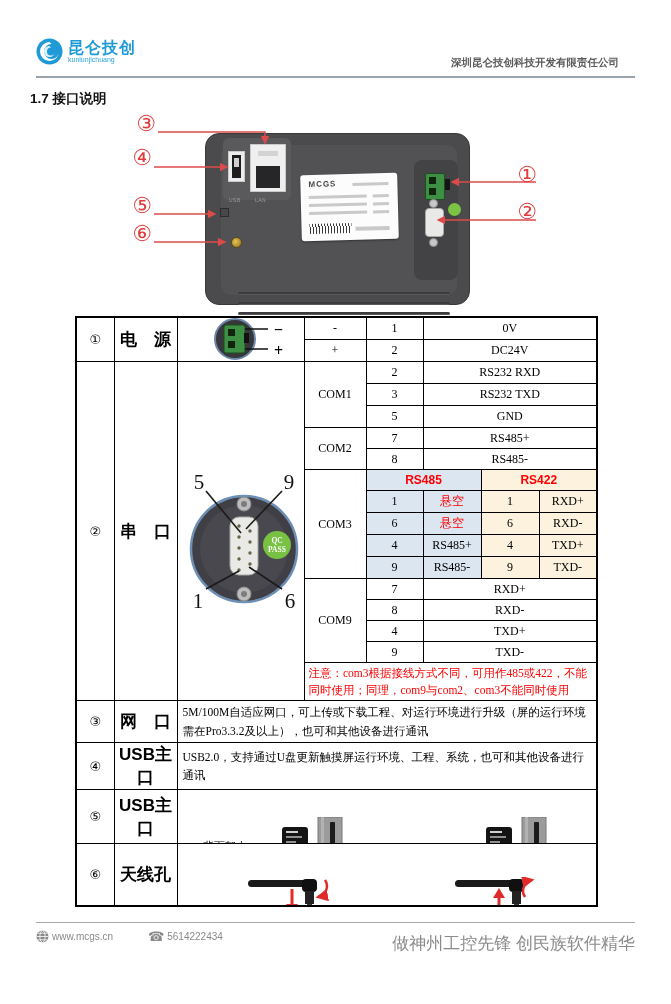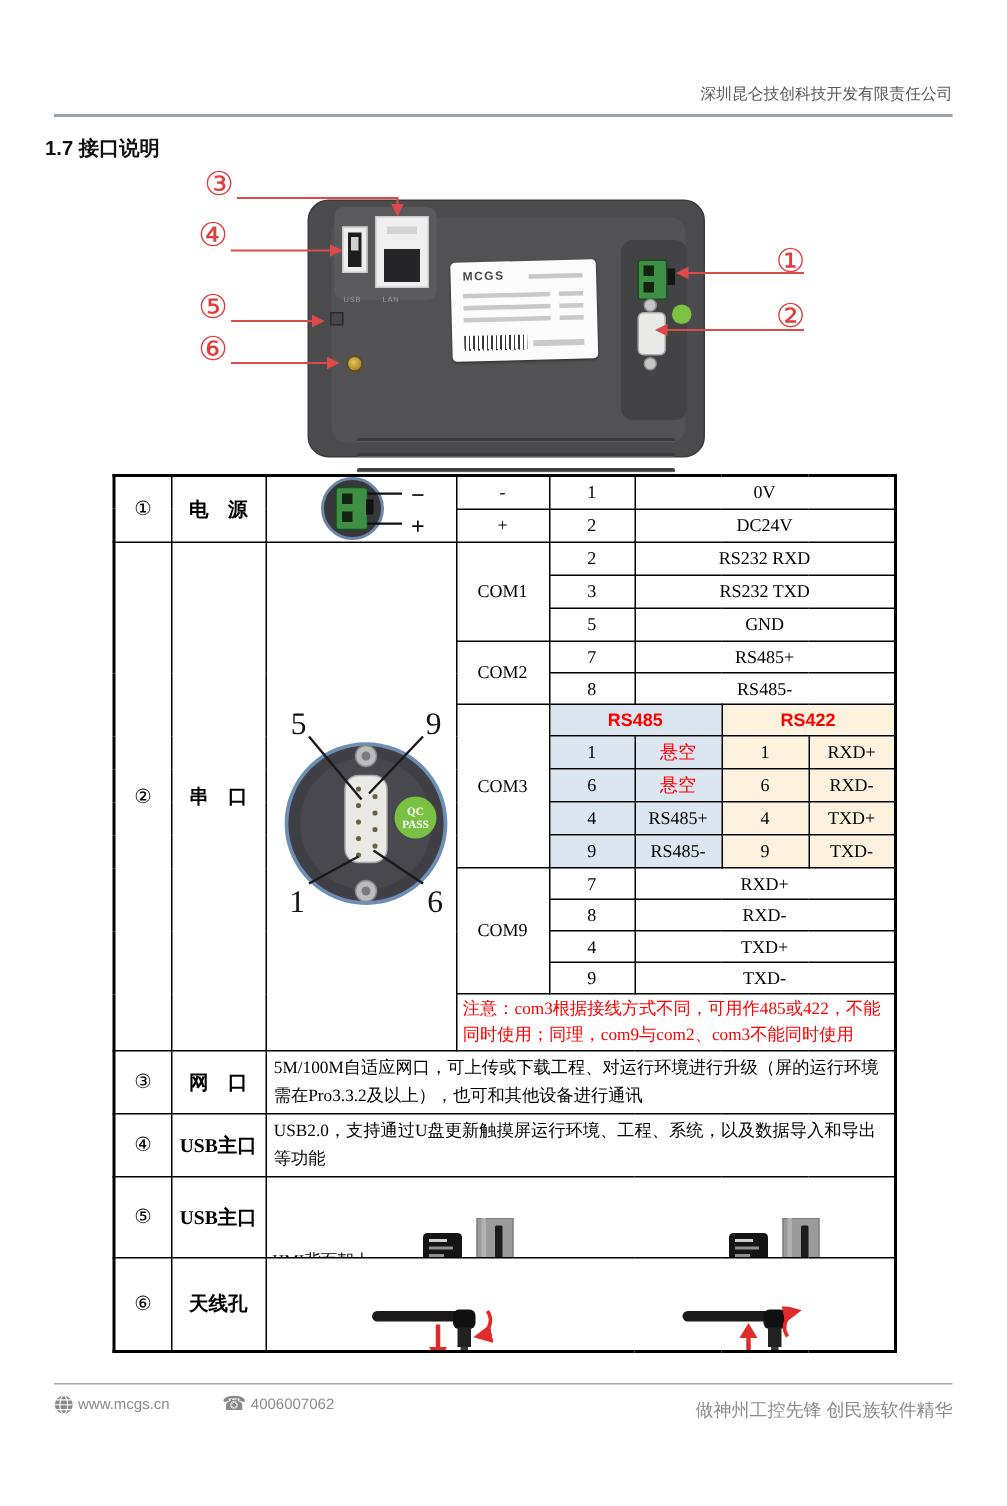--- a/index.html
+++ b/index.html
@@ -5,21 +5,21 @@
   html,body{margin:0;padding:0;background:#fff;}
   body{width:671px;height:1004px;position:relative;overflow:hidden;
        font-family:"Liberation Sans",sans-serif;color:#000;}
 
   
   .page-header{position:absolute;top:38px;left:36px;right:36px;height:36px;}
   .logo{position:absolute;left:0;top:0;display:flex;align-items:center;gap:5px;}
   .logo-icon{width:27px;height:27px;display:block;}
   .logo-title{font-size:16px;font-weight:bold;color:#1e9ad6;line-height:16px;letter-spacing:1px;}
   .logo-sub{font-size:7px;color:#2ea5dd;line-height:8px;}
-  .company{position:absolute;right:0;bottom:4px;font-size:10.5px;color:#5a5a5a;}
+  .company{position:absolute;right:16px;bottom:4px;font-size:10.5px;color:#5a5a5a;font-weight:bold;}
   .header-rule{position:absolute;top:76px;left:36px;right:36px;height:2px;background:#9aa3ab;}
 
   
   .section-title{position:absolute;top:90px;left:30px;font-size:13.5px;font-weight:bold;color:#111;margin:0;}
 
   
   .figure{position:absolute;top:110px;left:0;width:671px;height:206px;}
   .figure *{box-sizing:border-box;}
   .device{position:absolute;left:205px;top:23px;width:265px;height:172px;background:#4b4b4d;
           border-radius:14px;border:1px solid #3a3a3c;}
@@ -57,21 +57,21 @@
   .callout{position:absolute;transform:translate(-50%,-50%);font-family:"DejaVu Sans",sans-serif;
            font-size:22px;color:#e23b3b;line-height:22px;}
   .callout-lines{position:absolute;left:0;top:0;width:671px;height:206px;}
 
   
   .spec-table{position:absolute;top:316px;left:75px;width:521px;border-collapse:collapse;table-layout:fixed;
               font-family:"Liberation Serif",serif;font-size:12px;}
   .spec-table td{border:1px solid #000;text-align:center;vertical-align:middle;padding:0;overflow:hidden;}
   .spec-table{border:2px solid #000;}
   .c-num{font-family:"DejaVu Sans",sans-serif;font-size:13px;}
-  .c-name{font-family:Liberation Serif, serif;font-weight:bold;font-size:13px;}
+  .c-name{font-family:Liberation Sans, sans-serif;font-weight:bold;font-size:17px;}
   .r-pw{height:21px;}
   .r22{height:22px;}
   .r21{height:21px;}
   .r-note{height:36px;}
   .r-lan{height:42px;}
   .r-usb{height:23px;}
   .r-sim{height:54px;}
   .r-ant{height:62px;}
   .bg485{background:#dce6f1;}
   .bg422{background:#fcf2dd;}
@@ -86,28 +86,40 @@
   .media-wrap svg{position:absolute;}
   .m-text{position:absolute;white-space:nowrap;}
 
   
   .page-footer{position:absolute;left:36px;right:36px;top:922px;border-top:1.5px solid #a9a9a9;height:30px;
                color:#8a8a8a;font-size:10px;}
   .f-item{position:absolute;top:7px;display:flex;align-items:center;gap:3px;}
   .f-web{left:0;}
   .f-tel{left:112px;}
   .phone-glyph{font-family:"DejaVu Sans",sans-serif;font-size:13px;color:#8a8a8a;line-height:13px;}
-  .slogan{position:absolute;right:0;top:9px;font-size:12px;color:#8a8a8a;}
+  .slogan{position:absolute;right:0;top:9px;font-size:17px;color:#8a8a8a;}
 </style>
 </head>
 <body>
 
 <div class="page">
 
   <header class="page-header">
+    <div class="logo">
+      <svg class="logo-icon" viewBox="0 0 27 27">
+        <circle cx="13.5" cy="13.5" r="13" fill="#1e9ad6"></circle>
+        <path d="M13.5,4 a9.5,9.5 0 1 0 9.5,9.5 a7.5,7.5 0 1 1 -7.5,-7.5 z" fill="#fff"></path>
+        <circle cx="13.5" cy="13.5" r="4.2" fill="#1e9ad6"></circle>
+        <path d="M13.5,8 a5.5,5.5 0 1 0 5.5,5.5 a4,4 0 1 1 -4,-4 z" fill="#fff" opacity=".85"></path>
+      </svg>
+      <div class="logo-text">
+        <div class="logo-title">昆仑技创</div>
+        <div class="logo-sub">kunlunjichuang</div>
+      </div>
+    </div>
     <div class="company">深圳昆仑技创科技开发有限责任公司</div>
   </header>
   <div class="header-rule"></div>
 
   <h2 class="section-title">1.7 接口说明</h2>
 
   <div class="figure">
     <div class="device">
       <div class="device-face"></div>
       <div class="ports-panel"></div>
@@ -326,21 +338,21 @@
 
       <tr class="r-lan">
         <td class="c-num">③</td>
         <td class="c-name">网　口</td>
         <td colspan="6" class="c-text">5M/100M自适应网口，可上传或下载工程、对运行环境进行升级（屏的运行环境需在Pro3.3.2及以上），也可和其他设备进行通讯</td>
       </tr>
 
       <tr class="r-usb">
         <td class="c-num">④</td>
         <td class="c-name">USB主口</td>
-        <td colspan="6" class="c-text">USB2.0，支持通过U盘更新触摸屏运行环境、工程、系统，以及数据导入和导出等功能</td>
+        <td colspan="6" class="c-text">USB2.0，支持通过U盘更新触摸屏运行环境、工程、系统，也可和其他设备进行通讯</td>
       </tr>
 
       <tr class="r-sim">
         <td class="c-num">⑤</td>
         <td class="c-name">USB主口</td>
         <td colspan="6" class="c-img">
           <div class="media-wrap">
             <div class="m-text" style="left:4px;top:22px;line-height:1.3;">
               <span style="display:block;">HMI背面朝上</span>
 
@@ -425,18 +437,18 @@
     <div class="f-item f-web">
       <svg width="13" height="13" viewBox="0 0 13 13">
         <circle cx="6.5" cy="6.5" r="6" fill="#8a8a8a"></circle>
         <ellipse cx="6.5" cy="6.5" rx="2.6" ry="6" fill="none" stroke="#fff" stroke-width=".8"></ellipse>
         <path d="M.5,6.5 H12.5 M1.5,3.2 H11.5 M1.5,9.8 H11.5" stroke="#fff" stroke-width=".8" fill="none"></path>
       </svg>
       <span>www.mcgs.cn</span>
     </div>
     <div class="f-item f-tel">
       <span class="phone-glyph">☎</span>
-      <span>4006007062</span>
+      <span>5614222434</span>
     </div>
     <div class="slogan">做神州工控先锋  创民族软件精华</div>
   </footer>
 
 </div>
 
 </body></html>

